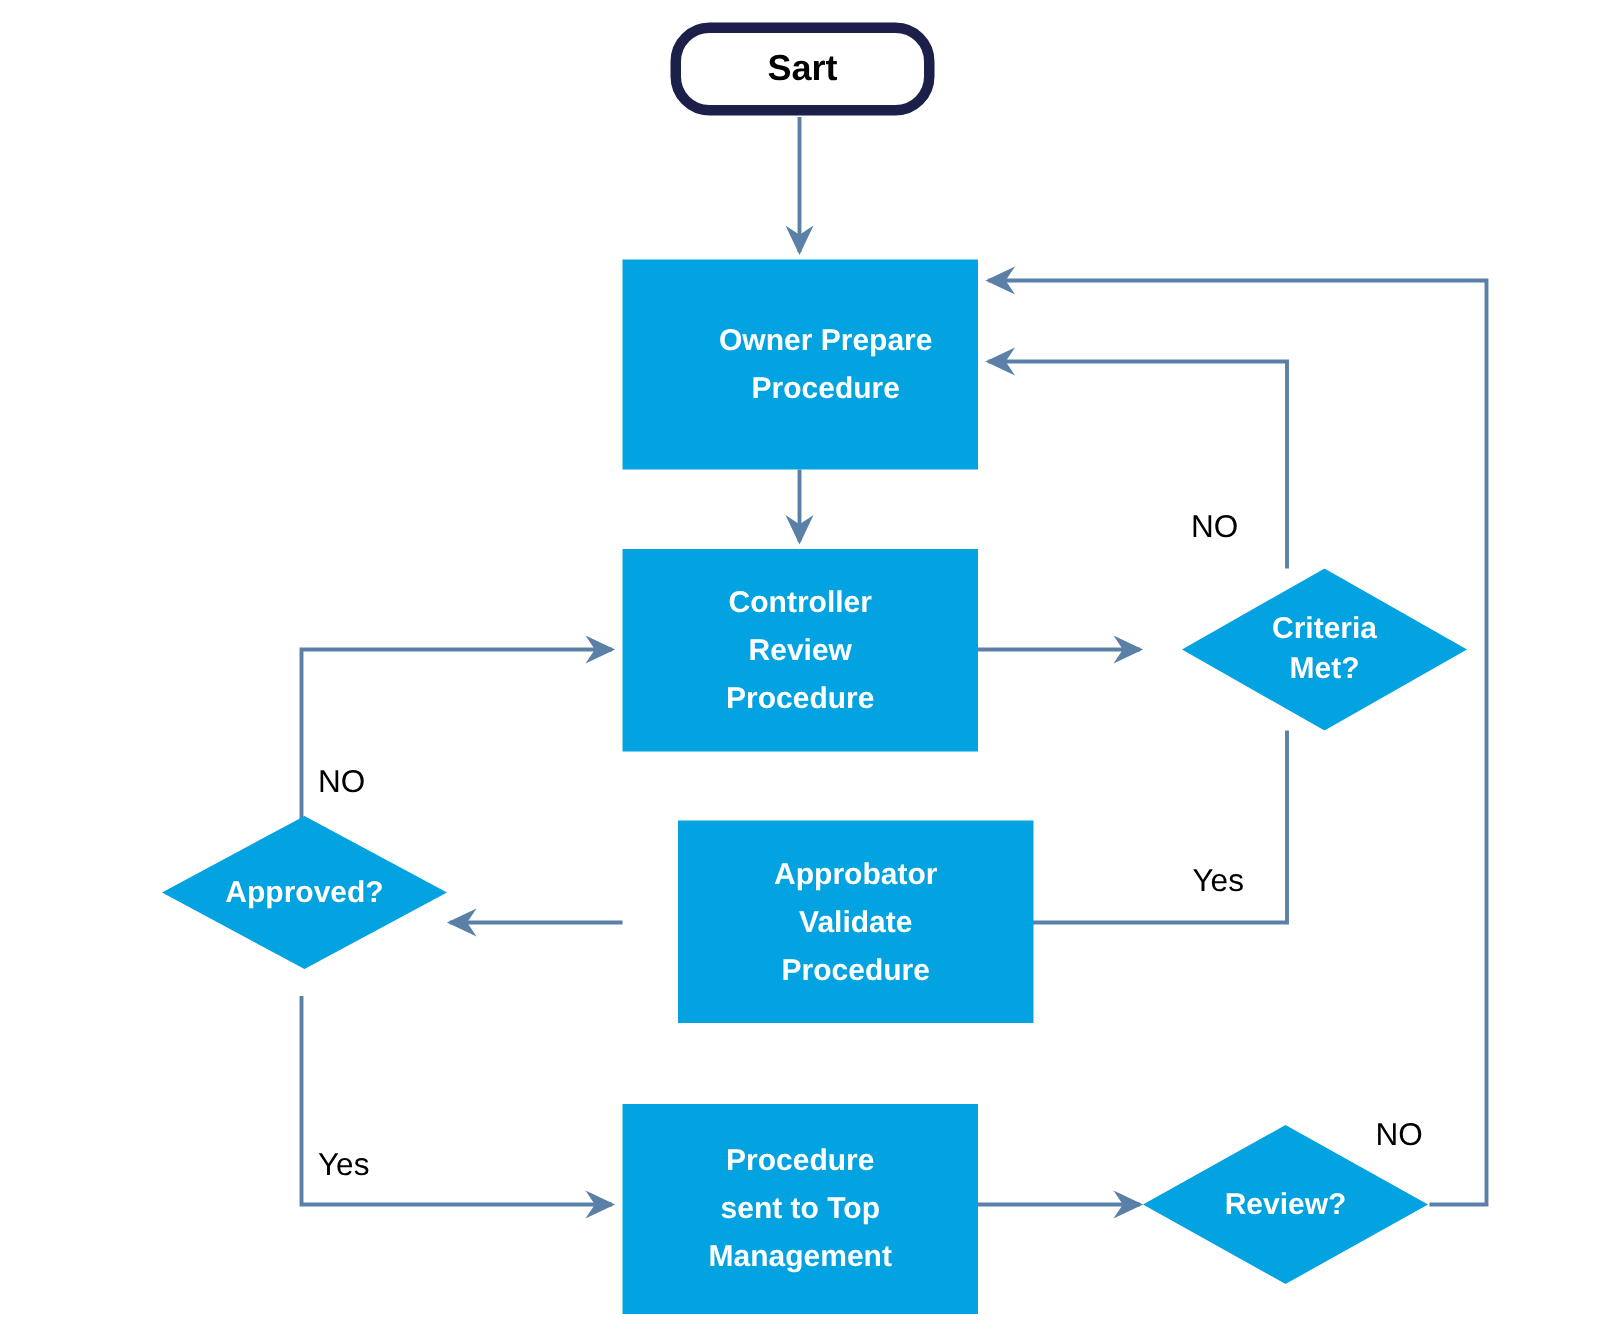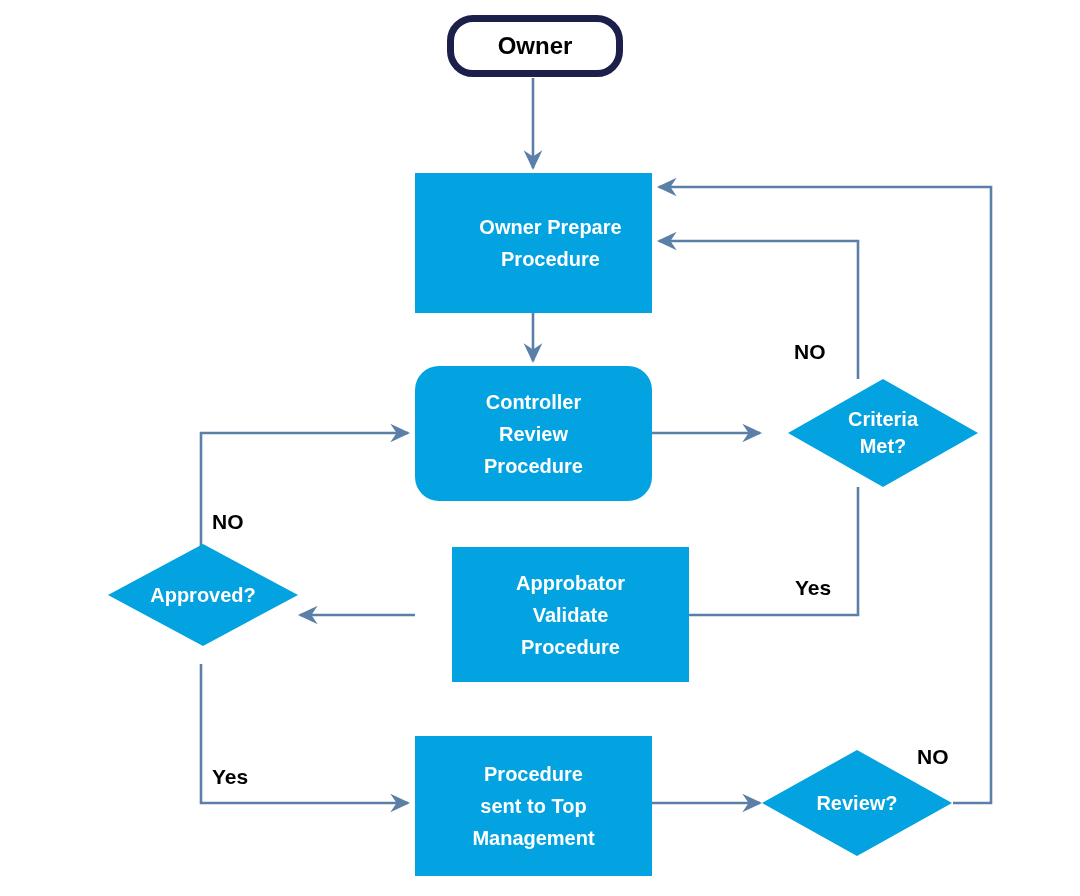--- a/index.html
+++ b/index.html
@@ -70,21 +70,21 @@
     color: #ffffff;
     font-weight: bold;
     font-size: 20px;
     line-height: 1.35;
     white-space: pre-line;
     text-shadow: 0 0 1px rgba(0,0,0,.07);
   }
   .edge-label {
     position: absolute;
     color: #000000;
-    font-weight: bold;
+    font-weight: normal;
     font-size: 21px;
     white-space: nowrap;
     background: transparent;
   }
 </style>
 </head>
 <body>
 
 <div id="canvas">
 
@@ -113,29 +113,29 @@
 
       <path d="M201,664 L201,803 L408,803" marker-end="url(#arrowhead)"></path>
 
       <path d="M652,803 L760,803" marker-end="url(#arrowhead)"></path>
 
       <path d="M953,803 L991,803 L991,187 L659,187" marker-end="url(#arrowhead)"></path>
     </g>
   </svg>
 
   <div class="node node-terminal" style="left:447px; top:15px; width:176px; height:62px;">
-    <span class="txt">Owner</span>
+    <span class="txt">Sart</span>
   </div>
 
   <div class="node node-process" style="left:415px; top:173px; width:237px; height:140px;padding-left:34px;">
     <span class="txt">Owner Prepare
 Procedure</span>
   </div>
 
-  <div class="node node-process" style="left:415px; top:366px; width:237px; height:135px;border-radius:24px;">
+  <div class="node node-process" style="left:415px; top:366px; width:237px; height:135px;">
     <span class="txt">Controller
 Review
 Procedure</span>
   </div>
 
   <div class="node node-decision" style="left:788px; top:379px; width:190px; height:108px;">
     <svg class="dia" viewBox="0 0 190 108" preserveAspectRatio="none">
       <polygon points="95,0 190,54 95,108 0,54" fill="#02A3E0"></polygon>
     </svg>
     <span class="dlabel">Criteria

